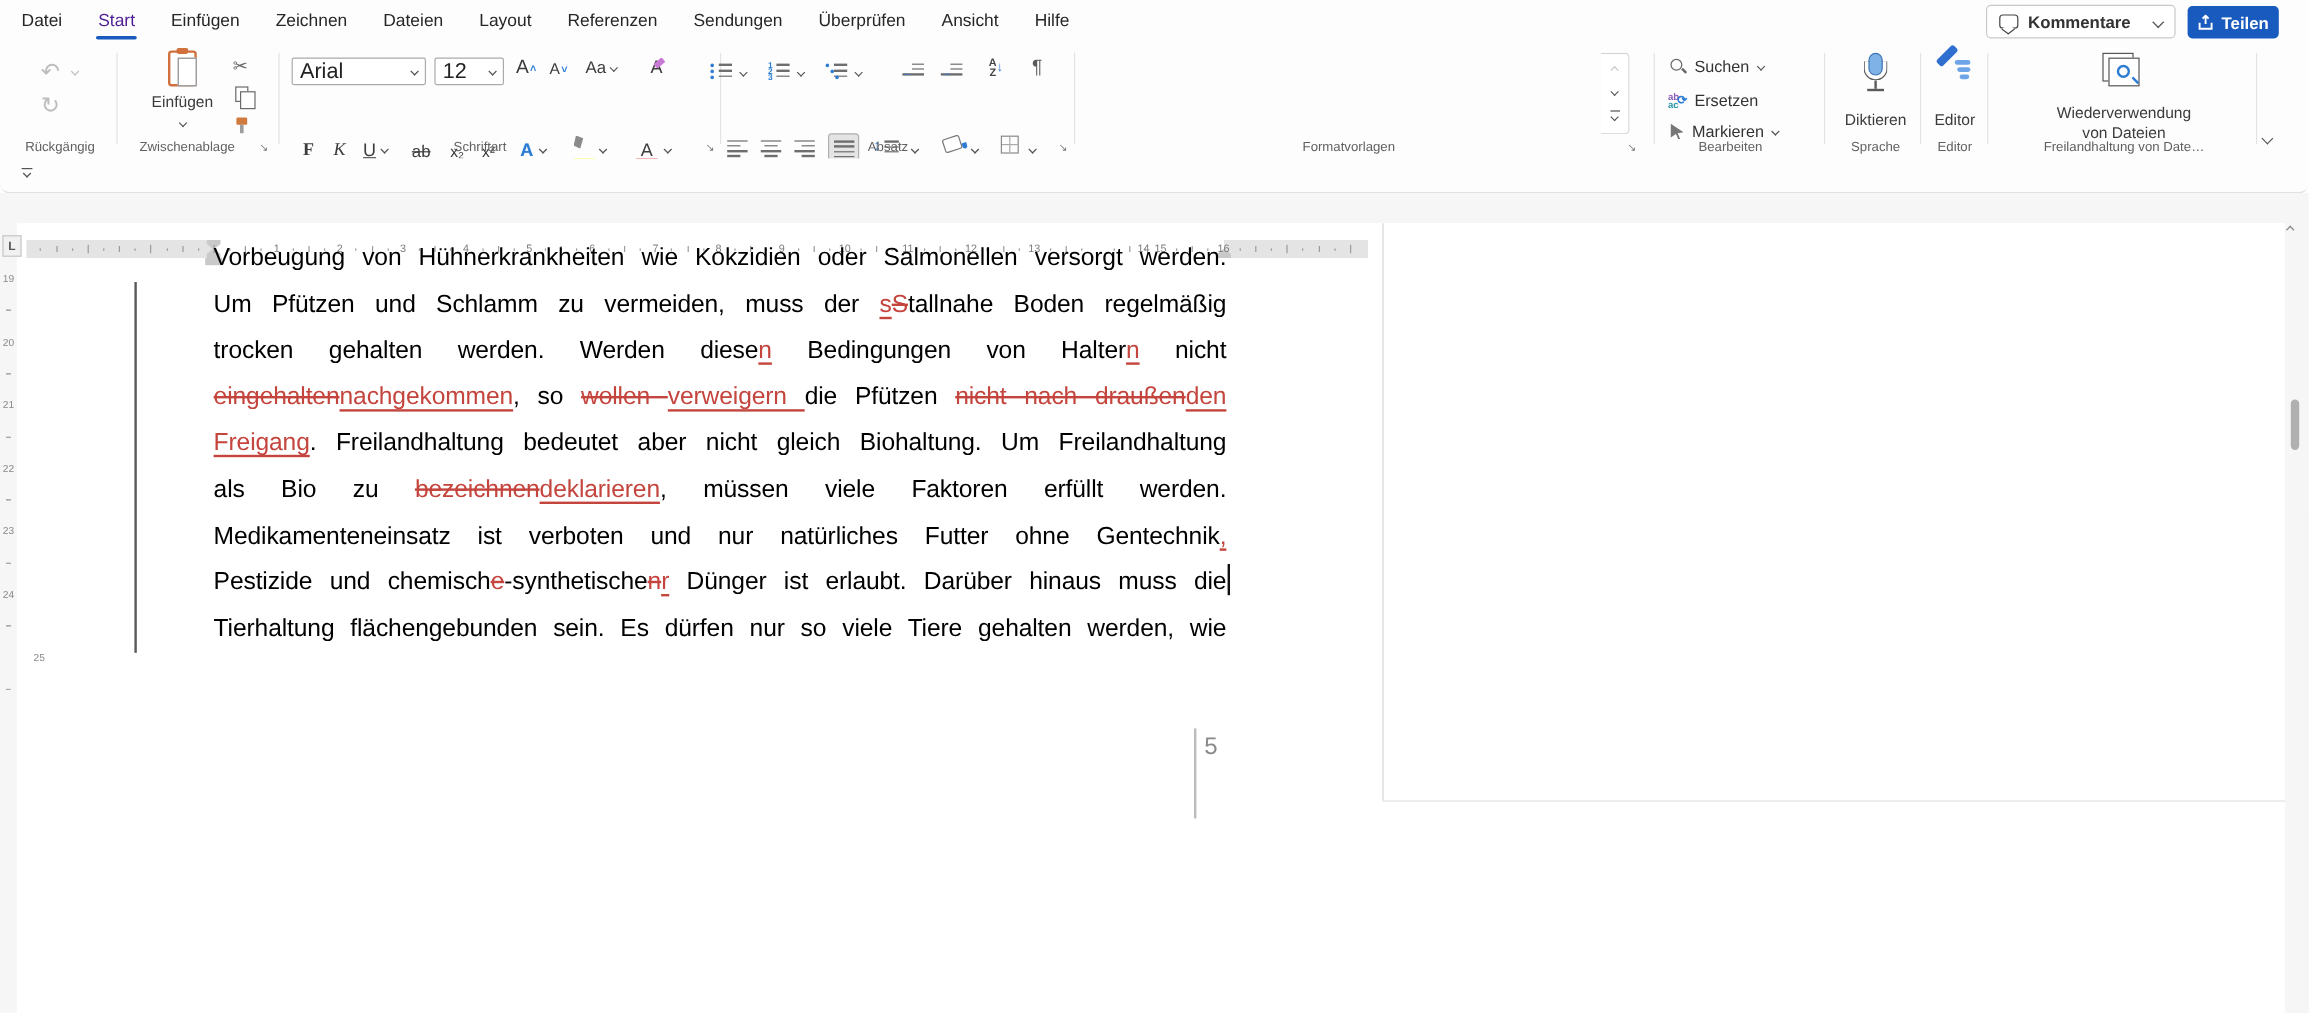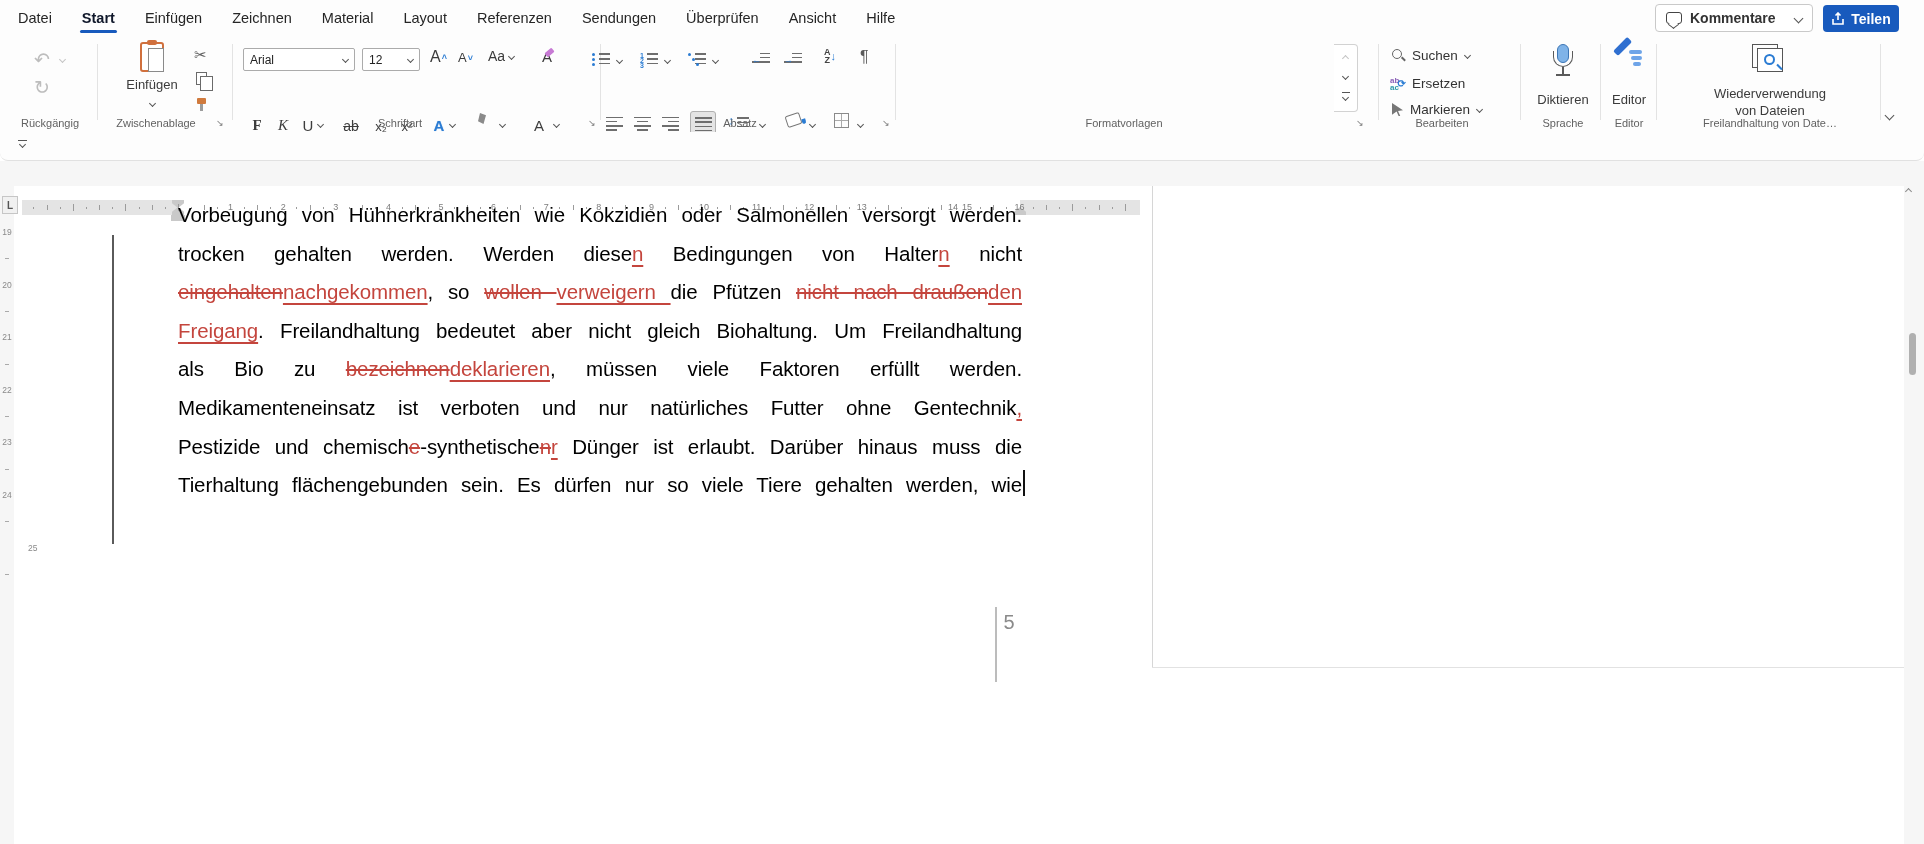--- a/index.html
+++ b/index.html
@@ -4,21 +4,21 @@
 <style>
   * { margin:0; padding:0; box-sizing:border-box; }
   html,body { width:1924px; height:844px; overflow:hidden;
     font-family:"Liberation Sans", sans-serif; background:#fff; }
   #app { position:relative; width:1924px; height:844px; background:#fff; }
 
   
   .titlebar { position:absolute; left:0; top:0; width:1924px; height:36px; background:#fdfdfd; }
   #menu-tabs { position:absolute; left:16px; top:0; height:36px; display:flex; align-items:center; gap:26px; }
   .tab { position:relative; font-size:14.5px; color:#262626; padding:8px 2px; cursor:default; white-space:nowrap; }
-  .tab.active { font-weight:bold; color:#0f172a; }
+  .tab.active { font-weight:normal; color:#4c1d95; }
   .tab.active::after { content:""; position:absolute; left:0; right:0; bottom:1px; height:3px;
     background:#185abd; border-radius:2px; }
   .comments-btn { position:absolute; left:1655px; top:4px; width:158px; height:28px; border:1px solid #c9c9c9;
     border-radius:4px; background:#fff; display:flex; align-items:center; padding:0 10px; gap:8px; }
   .comments-btn .lbl { font-size:14px; font-weight:bold; color:#333; flex:1; }
   .bubble { width:16px; height:12px; border:1.4px solid #444; border-radius:3px; position:relative; }
   .bubble::after { content:""; position:absolute; left:3px; bottom:-5px; width:6px; height:6px;
     background:#fff; border-left:1.4px solid #444; border-bottom:1.4px solid #444; transform:rotate(-45deg) skew(8deg,8deg); }
   .share-btn { position:absolute; left:1823px; top:5px; width:76px; height:27px; background:#185abd; color:#fff;
     border-radius:4px; display:flex; align-items:center; justify-content:center; gap:6px;
@@ -46,21 +46,21 @@
   .paste-label { font-size:13px; color:#3b3b3b; margin-top:5px; }
   .cut-icon { font-size:15px; color:#636363; }
   .copy-icon { position:relative; width:11px; height:13px; border:1.3px solid #6a6a6a; background:#fff; }
   .copy-icon::before { content:""; position:absolute; left:2.5px; top:2.5px; width:11px; height:13px;
     border:1.3px solid #6a6a6a; background:#fff; }
   .painter-icon { width:14px; height:14px; position:relative; }
   .painter-icon::before { content:""; position:absolute; left:2px; top:0; width:9px; height:6px; background:#d07a3d; border-radius:1px; }
   .painter-icon::after { content:""; position:absolute; left:5px; top:6px; width:3px; height:7px; background:#9c9c9c; }
 
   .combo { position:absolute; height:23px; border:1px solid #ababab; border-radius:2px; background:#fff;
-    display:flex; align-items:center; font-size:12px; color:#222; padding:0 6px; justify-content:space-between; }
+    display:flex; align-items:center; font-size:18px; color:#222; padding:0 6px; justify-content:space-between; }
   .fbtn { position:absolute; top:76px; height:24px; min-width:22px; display:flex; align-items:flex-end; justify-content:center;
     font-size:15px; color:#3d3d3d; padding-bottom:2px; }
   .fbtn .bar { position:absolute; left:2px; right:2px; bottom:0; height:4px; }
   .b-bold { font-weight:bold; font-family:"Liberation Serif", serif; }
   .b-it { font-style:italic; font-family:"Liberation Serif", serif; }
   .b-u { text-decoration:underline; }
   .b-strike { text-decoration:line-through; font-size:14px; }
   .b-fx { color:#2b7cd3; font-weight:bold; text-shadow:0 0 1px #9cc3ea; }
   .hl-pen { position:absolute; left:2px; top:1px; width:10px; height:11px; background:#8a8a8a;
     clip-path:polygon(20% 0,80% 20%,55% 100%,0 75%); }
@@ -179,21 +179,21 @@
 <body>
 
 <div id="app">
 
   <div class="titlebar">
     <div id="menu-tabs">
         <span class="tab">Datei</span>
         <span class="tab active">Start</span>
         <span class="tab">Einfügen</span>
         <span class="tab">Zeichnen</span>
-        <span class="tab">Material</span>
+        <span class="tab">Dateien</span>
         <span class="tab">Layout</span>
         <span class="tab">Referenzen</span>
         <span class="tab">Sendungen</span>
         <span class="tab">Überprüfen</span>
         <span class="tab">Ansicht</span>
         <span class="tab">Hilfe</span>
       </div>
     <div class="comments-btn">
       <span class="bubble"></span>
       <span class="lbl">Kommentare</span>
@@ -597,20 +597,21 @@
         <span class="vtick" style="top: 301.3px;"></span>
         <span class="vtick" style="top: 353.9px;"></span>
       </div>
 
     <div class="page-edge-v"></div>
     <div class="page-edge-h"></div>
     <div class="change-bar"></div>
 
     <div id="doc-text">
         <div class="doc-line"><span class="seg-n">Vorbeugung von Hühnerkrankheiten wie Kokzidien oder Salmonellen versorgt werden.</span></div>
+        <div class="doc-line"><span class="seg-n">Um Pfützen und Schlamm zu vermeiden, muss der </span><span class="seg-i">s</span><span class="seg-d">S</span><span class="seg-n">tallnahe Boden regelmäßig</span></div>
         <div class="doc-line"><span class="seg-n">trocken gehalten werden. Werden diese</span><span class="seg-i">n</span><span class="seg-n"> Bedingungen von Halter</span><span class="seg-i">n</span><span class="seg-n"> nicht</span></div>
         <div class="doc-line"><span class="seg-d">eingehalten</span><span class="seg-i">nachgekommen</span><span class="seg-n">, so </span><span class="seg-d">wollen </span><span class="seg-i">verweigern </span><span class="seg-n">die Pfützen </span><span class="seg-d">nicht nach draußen</span><span class="seg-i">den</span></div>
         <div class="doc-line"><span class="seg-i">Freigang</span><span class="seg-n">. Freilandhaltung bedeutet aber nicht gleich Biohaltung. Um Freilandhaltung</span></div>
         <div class="doc-line"><span class="seg-n">als Bio zu </span><span class="seg-d">bezeichnen</span><span class="seg-i">deklarieren</span><span class="seg-n">, müssen viele Faktoren erfüllt werden.</span></div>
         <div class="doc-line"><span class="seg-n">Medikamenteneinsatz ist verboten und nur natürliches Futter ohne Gentechnik</span><span class="seg-i">,</span></div>
         <div class="doc-line"><span class="seg-n">Pestizide und chemisch</span><span class="seg-d">e</span><span class="seg-n">-synthetische</span><span class="seg-d">n</span><span class="seg-i">r</span><span class="seg-n"> Dünger ist erlaubt. Darüber hinaus muss die</span></div>
         <div class="doc-line"><span class="seg-n">Tierhaltung flächengebunden sein. Es dürfen nur so viele Tiere gehalten werden, wie</span></div>
       </div>
     <div class="caret"></div>
 

